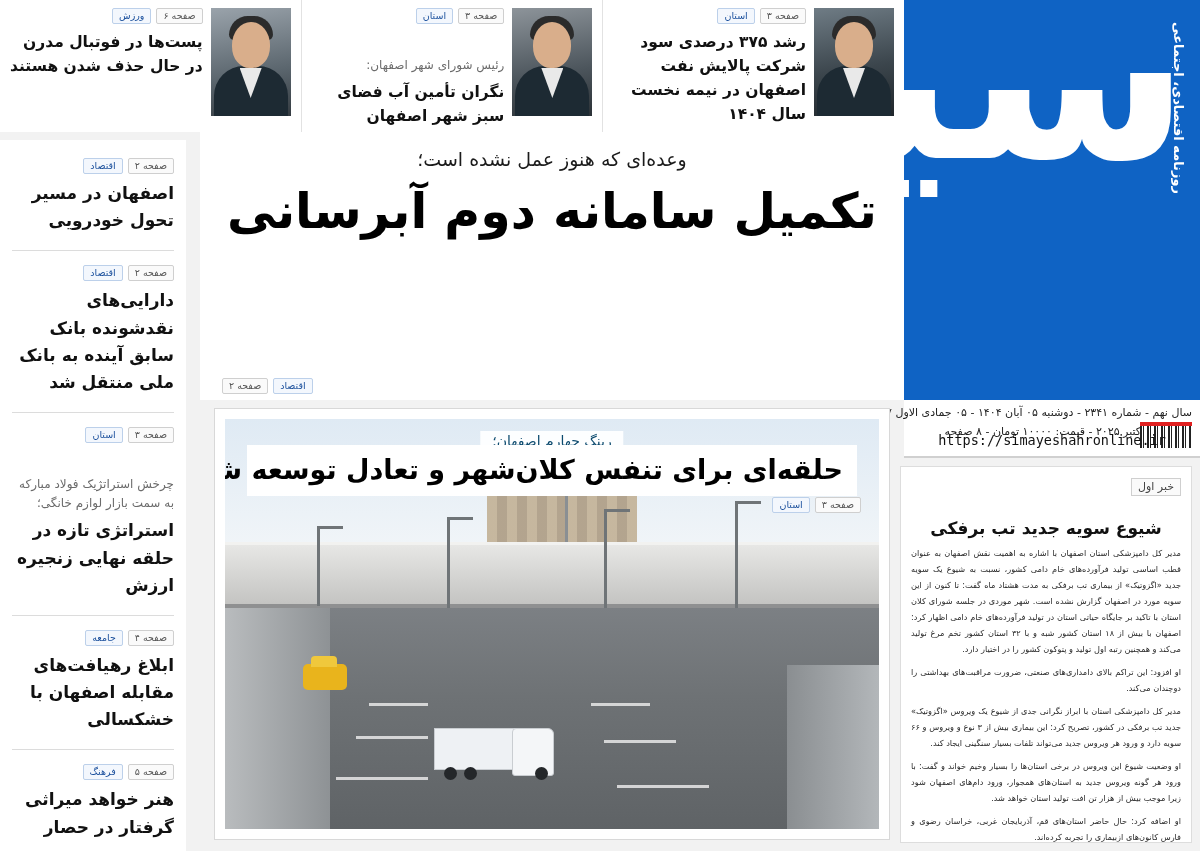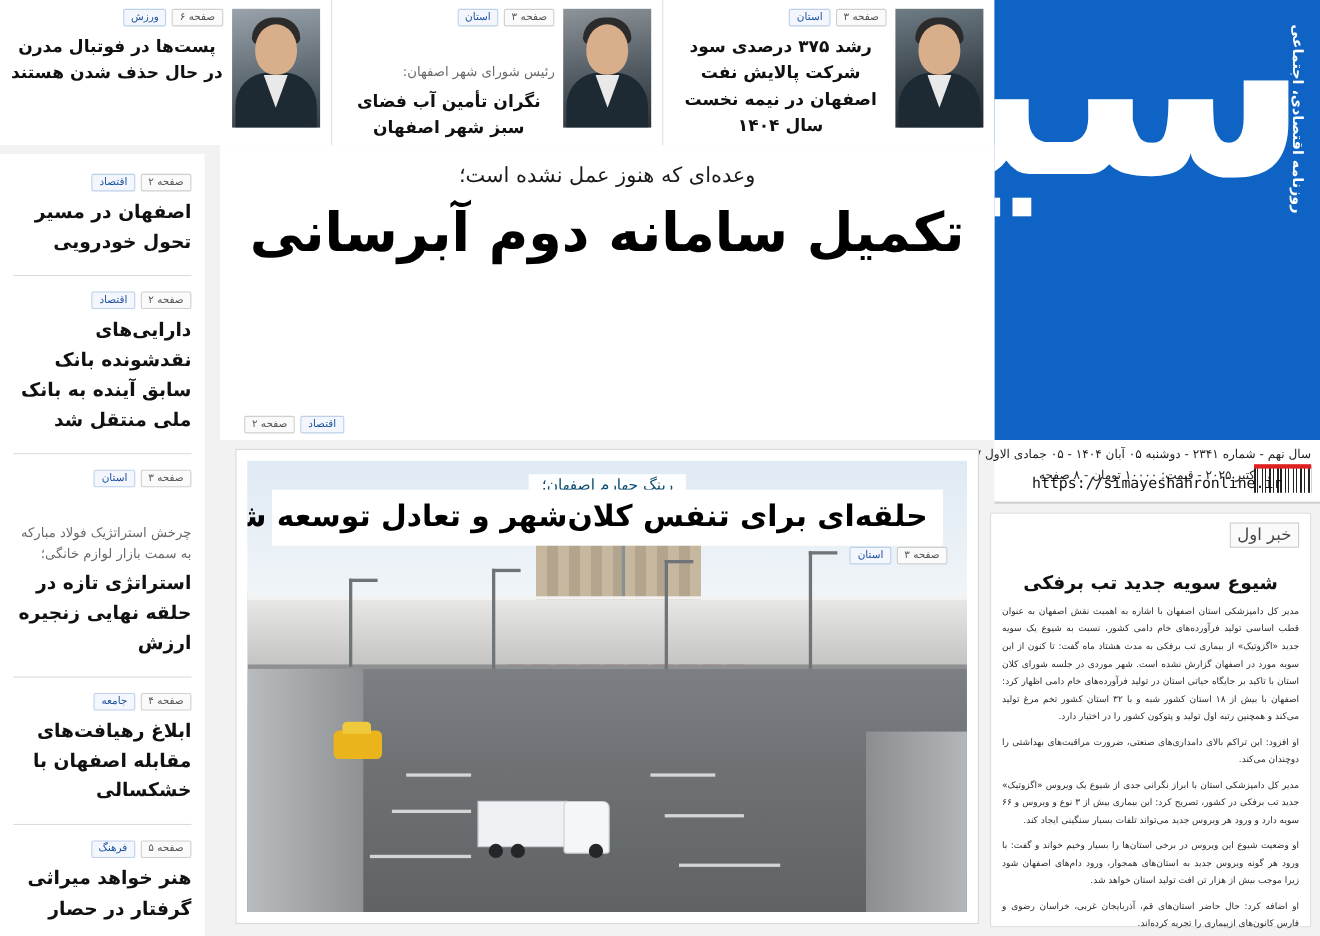--- a/index.html
+++ b/index.html
@@ -45,21 +45,21 @@
     padding: 1px 6px 2px 6px;
     border-radius: 2px;
     white-space: nowrap;
   }
   .tag.blue { color: #1a4f9c; border-color: #bcd0ea; background: #f3f7fd; }
   .top-headline {
     font-size: 15.5px;
     font-weight: bold;
     line-height: 1.55;
     color: #111;
-    text-align: center;
+    text-align: right;
   }
   .thumb {
     width: 80px; height: 108px;
     flex: 0 0 80px;
     background: #c9cdd2;
     overflow: hidden;
     position: relative;
   }
   .thumb.p1 { background: linear-gradient(170deg,#6f7c85 0%,#3c464d 55%,#20262b 100%); }
   .thumb.p2 { background: linear-gradient(170deg,#8d949a 0%,#4c555c 60%,#2b3136 100%); }
@@ -256,21 +256,21 @@
   
   .article {
     position: absolute; top: 466px; right: 8px;
     width: 292px; height: 377px;
     background: #ffffff;
     border: 1px solid #ddd;
     padding: 8px 10px 6px 10px;
   }
   .article-badge {
     display: inline-block;
-    font-size: 15px; color: #444; border: 1px solid #cfcfcf; background:#fafafa;
+    font-size: 11px; color: #444; border: 1px solid #cfcfcf; background:#fafafa;
     padding: 1px 6px 2px 6px; margin-bottom: 6px;
   }
   .article-title {
     font-size: 17px; font-weight: bold; text-align: center; color:#111;
     margin-bottom: 8px;
     margin-top: 16px;
   }
   .article-body {
     font-size: 8.2px; line-height: 1.95; color: #2a2a2a;
     text-align: justify;

